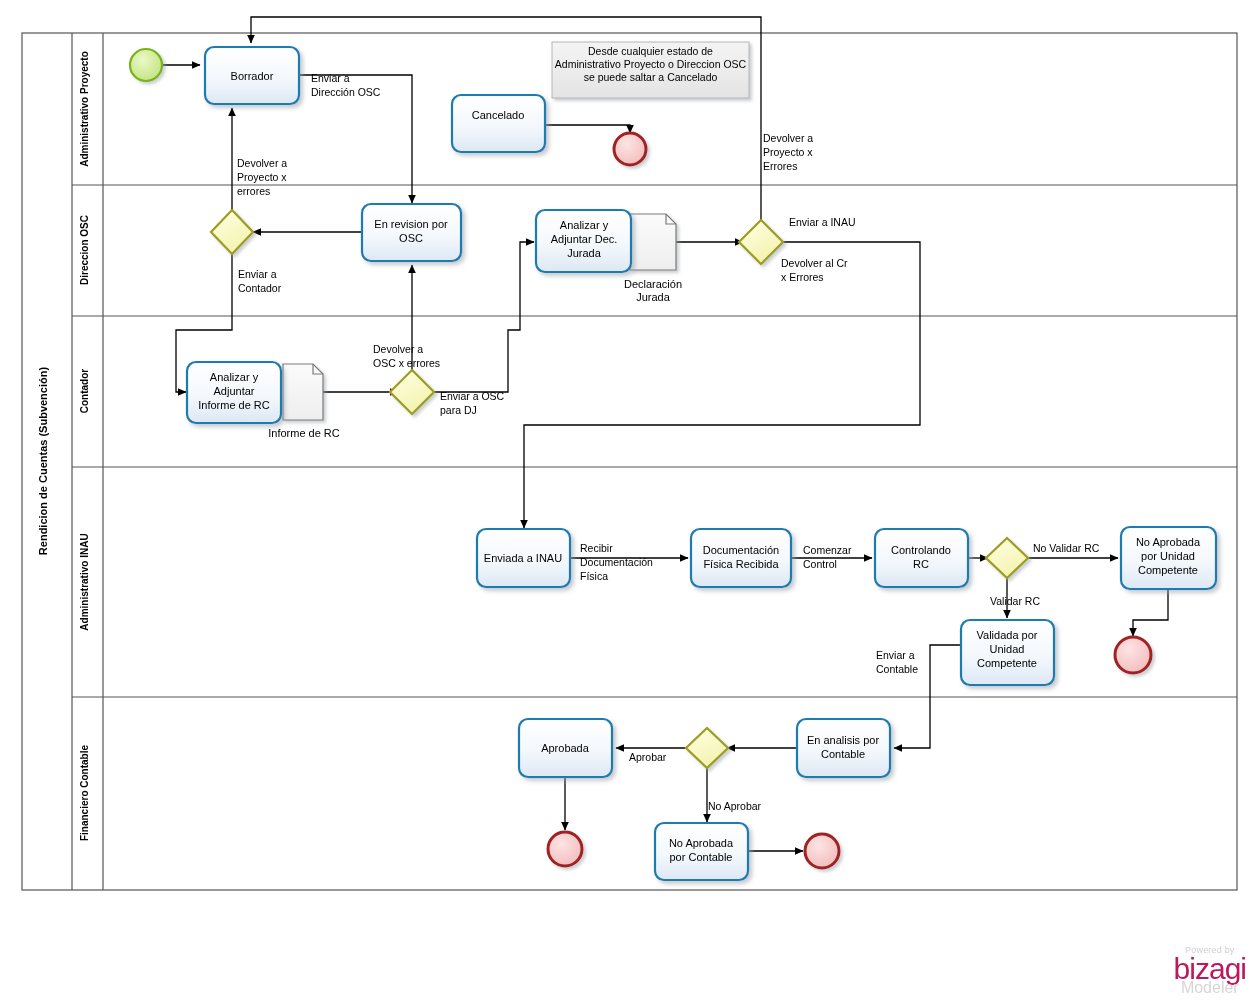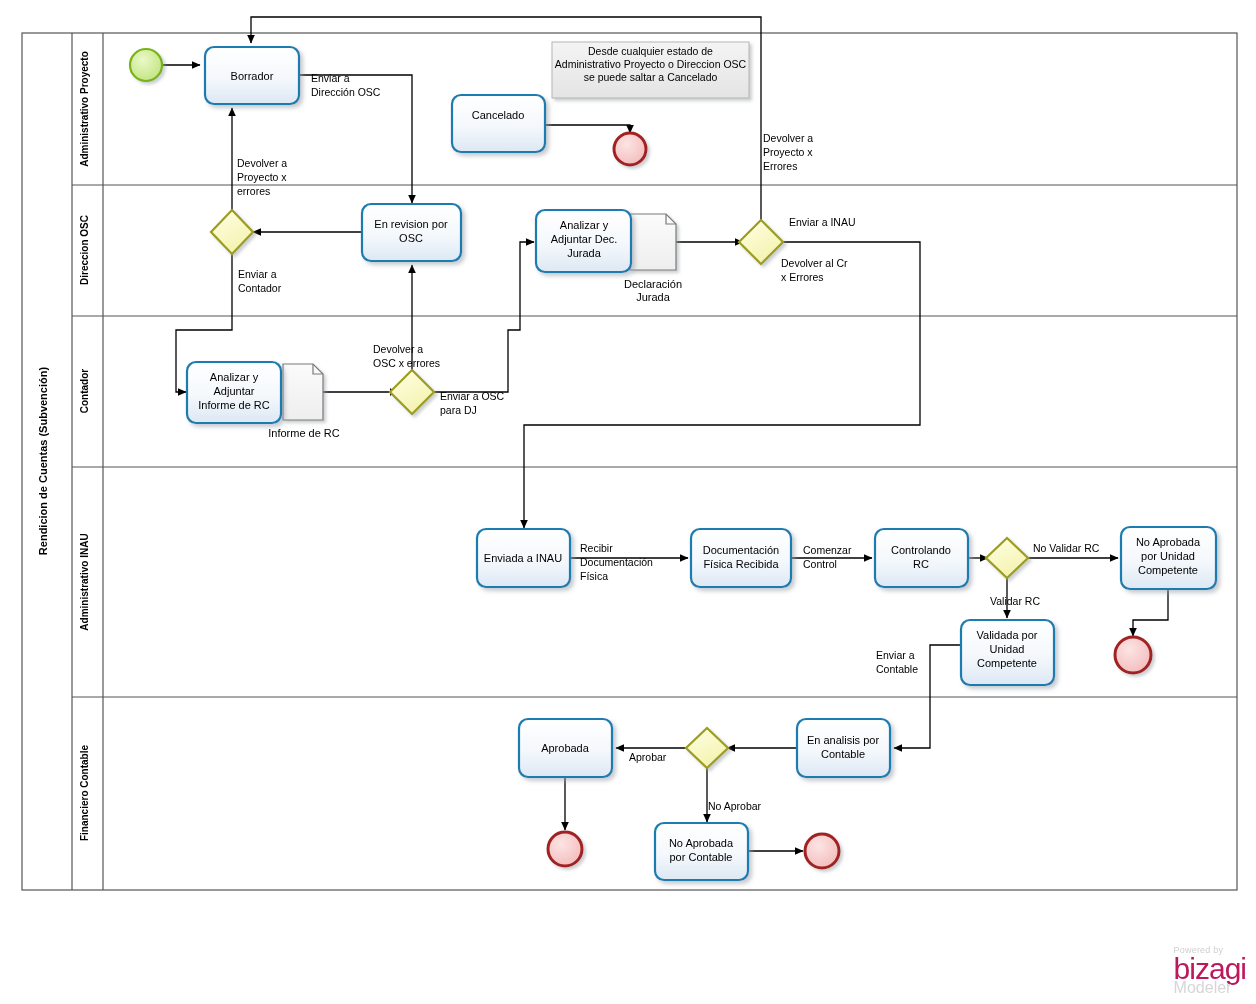--- a/index.html
+++ b/index.html
@@ -9,21 +9,21 @@
   .lane-label{
     font-weight:bold;font-size:10px;fill:#000;
     font-family:"Liberation Sans",sans-serif;
   }
   .pool-title{font-weight:bold;font-size:11px;fill:#000;font-family:"Liberation Sans",sans-serif;}
   .task-label,.flow-label,.artifact-label,.ann-label{
     font-size:11px;fill:#000;font-family:"Liberation Sans",sans-serif;
   }
   .flow-label{font-size:10.5px;}
   .logo{
-    position:absolute;right:10px;bottom:8px;text-align:left;
+    position:absolute;right:10px;bottom:8px;text-align:center;
     font-family:"Liberation Sans",sans-serif;line-height:1;
   }
   .logo .pb{font-size:9px;color:#cfcfcf;letter-spacing:.2px;}
   .logo .bz{font-size:30px;color:#be185d;letter-spacing:-1px;font-weight:400;margin-top:-1px;}
   .logo .md{font-size:16px;color:#d6d6d6;margin-top:-4px;}
 </style>
 </head>
 <body>
 
 <div id="stage">

